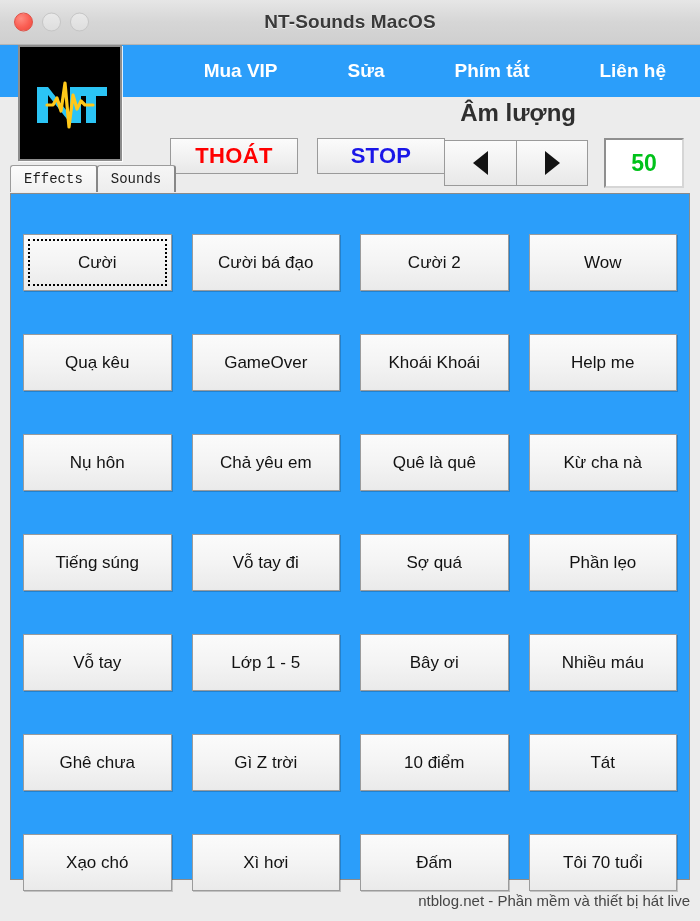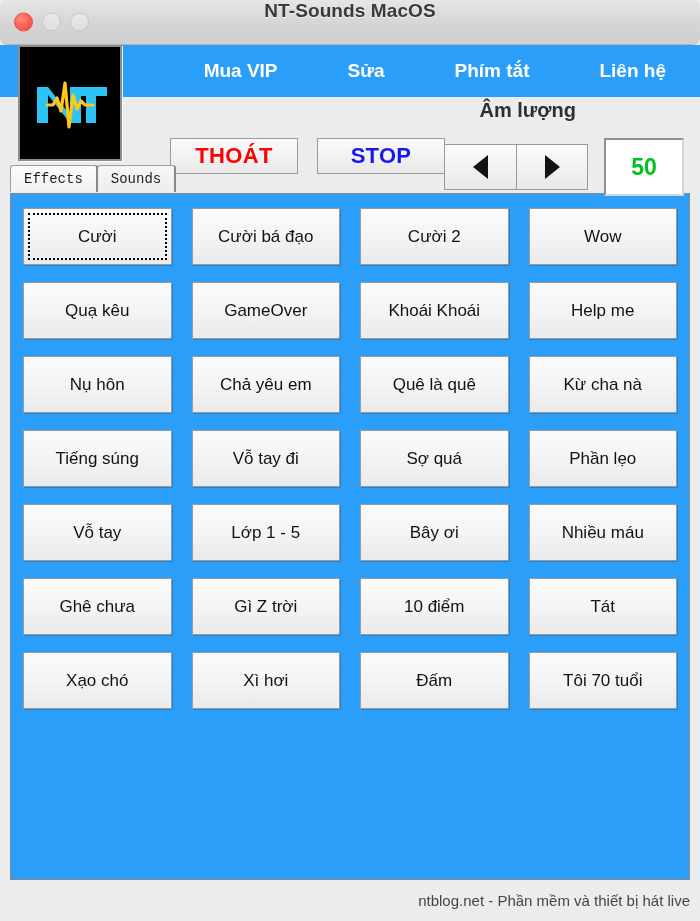--- a/index.html
+++ b/index.html
@@ -25,21 +25,21 @@
   }
 
   
   .titlebar {
     position: relative;
     height: 44px;
     flex: 0 0 44px;
     background: linear-gradient(to bottom, #e6e6e6 0%, #d6d6d6 50%, #cfcfcf 100%);
     border-bottom: 1px solid #b4b4b4;
     display: flex;
-    border-radius: 8px;
+    align-items: center;
   }
   .traffic {
     position: absolute;
     left: 14px;
     top: 50%;
     transform: translateY(-50%);
     display: flex;
     gap: 9px;
   }
   .light {
@@ -115,21 +115,21 @@
   }
   .logo svg { display: block; }
 
   .vol-label {
     position: absolute;
     right: 0;
     left: 0;
     top: 2px;
     text-align: right;
     padding-right: 124px;
-    font-size: 20px;
+    font-size: 24px;
     font-weight: bold;
     color: #2f2f2f;
   }
 
   .actions {
     position: absolute;
     left: 170px;
     top: 41px;
     display: flex;
     align-items: center;
@@ -173,21 +173,21 @@
     width: 0;
     height: 0;
     border-top: 12px solid transparent;
     border-bottom: 12px solid transparent;
   }
   .tri.left  { border-right: 15px solid #131313; }
   .tri.right { border-left: 15px solid #131313; }
 
   .vol-value {
     width: 80px;
-    height: 58px;
+    height: 50px;
     background: #ffffff;
     border: 2px solid #8f8f8f;
     border-right-color: #d6d6d6;
     border-bottom-color: #d6d6d6;
     box-sizing: border-box;
     display: flex;
     align-items: center;
     justify-content: center;
     font-size: 23px;
     font-weight: bold;
@@ -244,20 +244,21 @@
     border: 1px solid #8a8a8a;
     box-sizing: border-box;
     padding: 14px 12px 12px 12px;
     display: flex;
     flex-direction: column;
     gap: 17px;
   }
   .grid-row {
     display: flex;
     gap: 20px;
+    margin-top: 26px;
   }
   .sound-btn {
     flex: 1 1 0;
     height: 57px;
     background: linear-gradient(to bottom, #fbfbfb 0%, #f4f4f4 50%, #eaeaea 100%);
     border: 1px solid #9b9b9b;
     box-shadow: 1px 1px 0 rgba(0,0,0,0.18);
     box-sizing: border-box;
     display: flex;
     align-items: center;

